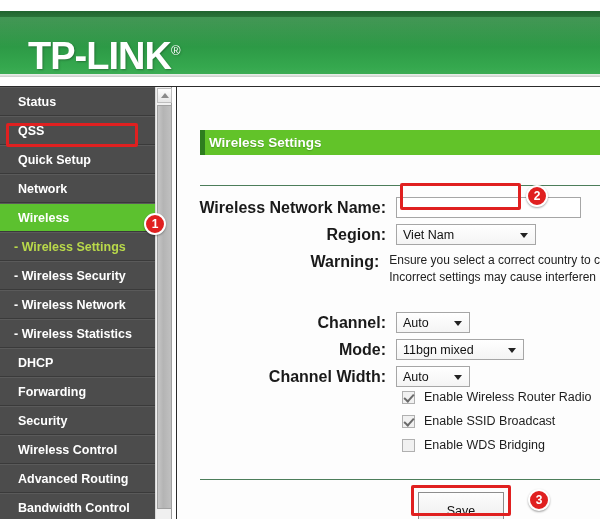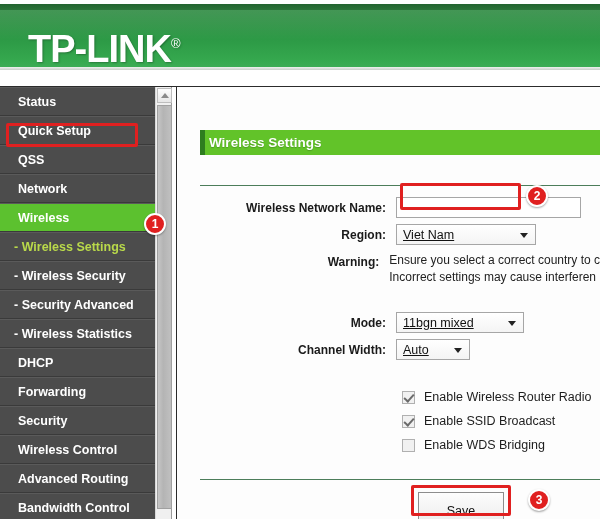--- a/index.html
+++ b/index.html
@@ -11,21 +11,21 @@
   }
 
   #app {
     position: relative;
     width: 600px; height: 519px;
     background: #ffffff;
   }
 
   
   .header {
-    position: absolute; left: 0; top: 4px;
+    position: absolute; left: 0; top: 11px;
     width: 600px; height: 66px;
     background: linear-gradient(180deg,#2f7f3e 0%,#2e8b42 10%,#2d9a46 55%,#35a84e 85%,#3fae57 100%);
     overflow: hidden;
   }
   .header-topband {
     position: absolute; left: 0; top: 0; width: 600px; height: 6px;
     background: linear-gradient(180deg,#1f5f2d 0%,#2a7038 100%);
     opacity: .85;
   }
   .header-sheen {
@@ -178,21 +178,21 @@
     position: absolute; left: 0; top: 110px; width: 422px;
   }
   .row {
     display: flex; align-items: flex-start;
     margin-bottom: 5px;
   }
   .lbl {
     width: 218px;
     text-align: right;
     padding-right: 10px;
-    font-size: 12px; font-weight: bold; color: #1a1a1a;
+    font-size: 16px; font-weight: bold; color: #1a1a1a;
     line-height: 22px;
     white-space: nowrap;
   }
   .fld { flex: 1; }
 
   input.text-input {
     width: 185px; height: 21px;
     border: 1px solid #a6a6a6;
     background: #ffffff;
     font-family: "Liberation Sans", sans-serif;
@@ -203,21 +203,20 @@
 
   .select {
     position: relative;
     display: inline-flex; align-items: center;
     height: 21px;
     border: 1px solid #a6a6a6;
     background: linear-gradient(180deg,#ffffff,#f4f4f4);
     font-size: 12.5px; color: #111;
     padding-left: 6px;
     white-space: nowrap;
-    text-decoration: underline;
   }
   .select .caret {
     position: absolute; right: 7px; top: 50%;
     margin-top: -2px;
     width: 0; height: 0;
     border-left: 4px solid transparent;
     border-right: 4px solid transparent;
     border-top: 5px solid #222;
   }
   .select.w-region { width: 140px; padding-right: 20px; }
@@ -287,39 +286,39 @@
     <div class="header-bottomline"></div>
   </div>
 
   <div class="body-area">
 
     <div class="sidebar" id="sidebar">
         <div class="nav-item">
           <span>Status</span>
         </div>
         <div class="nav-item">
+          <span>QSS</span>
+        </div>
+        <div class="nav-item">
           <span>Quick Setup</span>
-        </div>
-        <div class="nav-item">
-          <span>QSS</span>
         </div>
         <div class="nav-item">
           <span>Network</span>
         </div>
         <div class="nav-item active-green">
           <span>Wireless</span>
         </div>
         <div class="nav-item sub sel-sub">
           <span>- Wireless Settings</span>
         </div>
         <div class="nav-item sub">
           <span>- Wireless Security</span>
         </div>
         <div class="nav-item sub">
-          <span>- Security Advanced</span>
+          <span>- Wireless Network</span>
         </div>
         <div class="nav-item sub">
           <span>- Wireless Statistics</span>
         </div>
         <div class="nav-item">
           <span>DHCP</span>
         </div>
         <div class="nav-item">
           <span>Forwarding</span>
         </div>
@@ -375,20 +374,29 @@
         <div class="row">
           <div class="lbl">Warning:</div>
           <div class="fld">
             <div class="warn-text">Ensure you select a correct country to c</div>
             <div class="warn-text">Incorrect settings may cause interferen</div>
           </div>
         </div>
 
         <div class="gap-lg"></div>
 
+        <div class="row">
+          <div class="lbl">Channel:</div>
+          <div class="fld">
+            <div class="select w-channel">
+              <span>Auto</span>
+              <span class="caret"></span>
+            </div>
+          </div>
+        </div>
 
         <div class="row">
           <div class="lbl">Mode:</div>
           <div class="fld">
             <div class="select w-mode">
               <span>11bgn mixed</span>
               <span class="caret"></span>
             </div>
           </div>
         </div>

